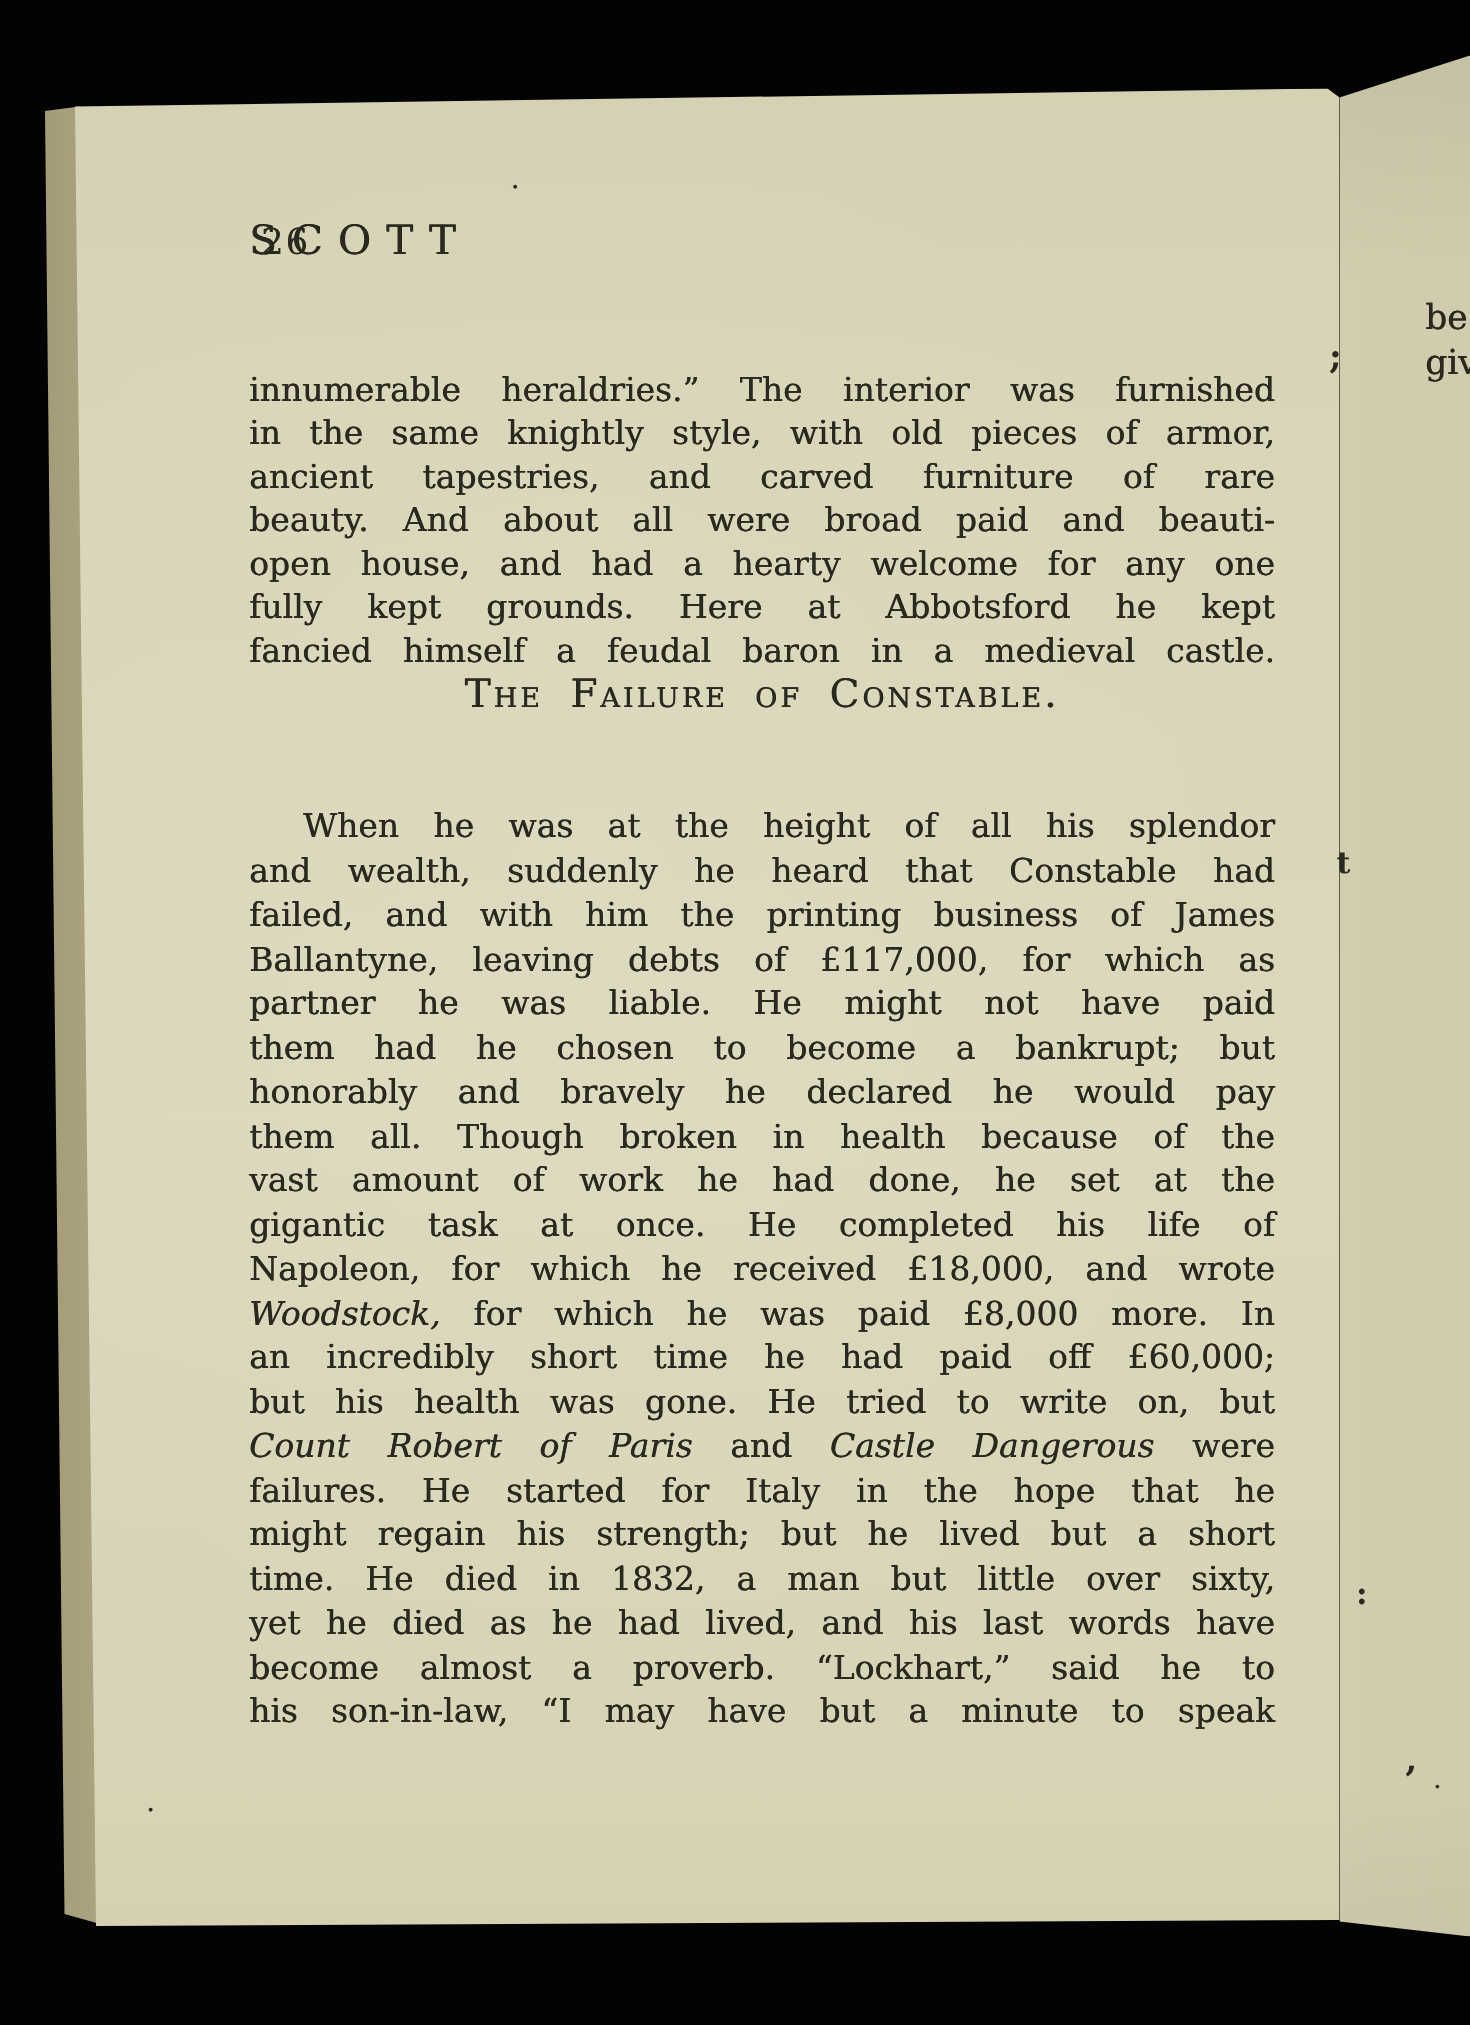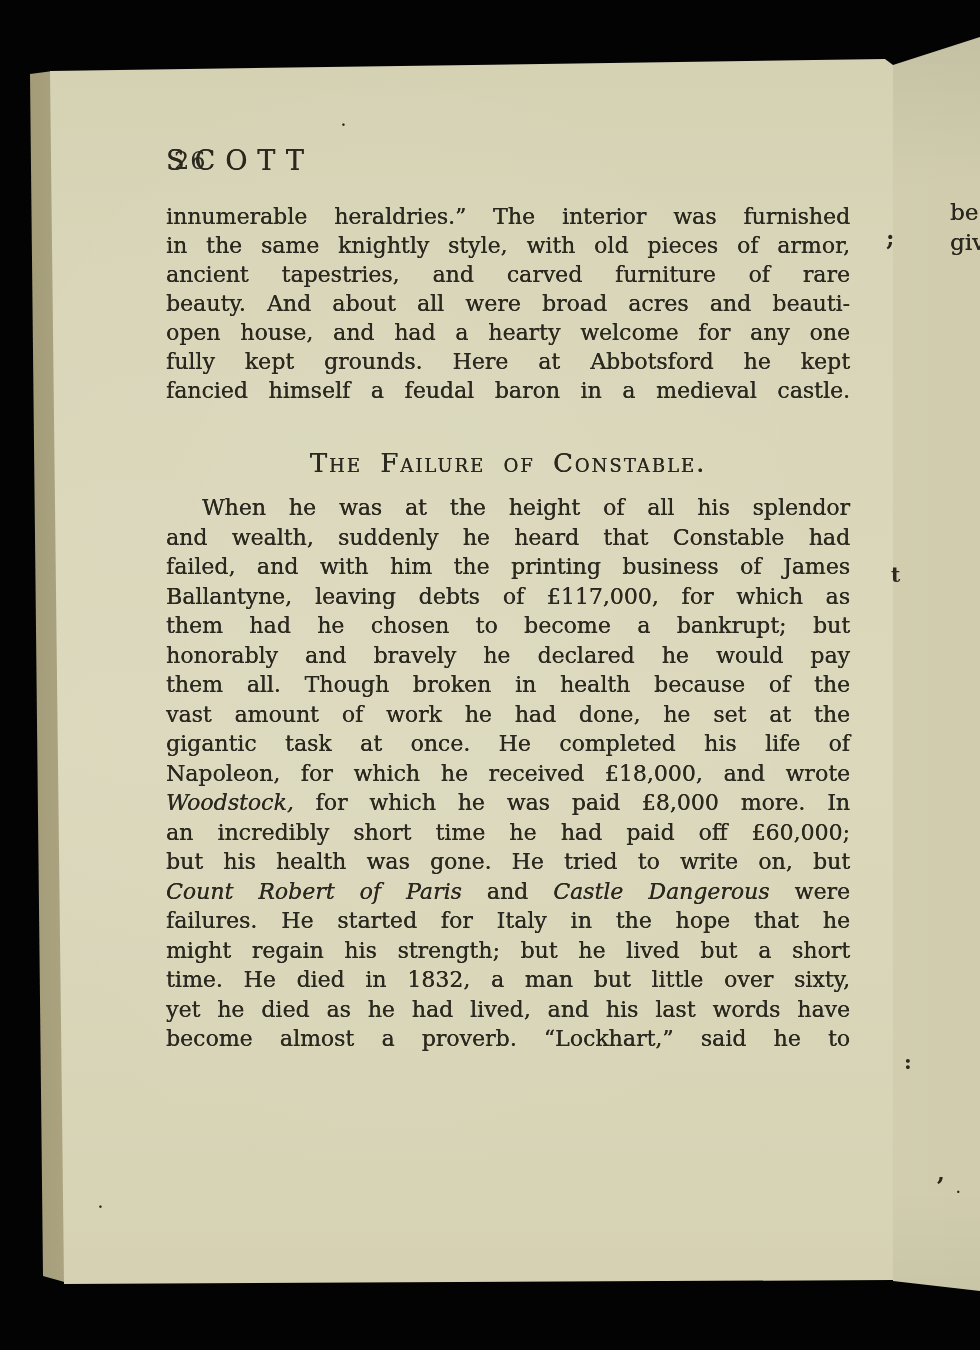--- a/index.html
+++ b/index.html
@@ -49,21 +49,21 @@
   .page-number{
     position:absolute;left:8px;top:2px;
     font-size:24px;line-height:1;letter-spacing:1px;
   }
   .running-title{
     display:block;
     font-size:27px;line-height:1;letter-spacing:10px;
     text-shadow:0.3px 0.3px 0 currentColor;
   }
 
-  .para{position:absolute;left:0;width:684px;}
+  .para{position:absolute;left:0;width:684px;margin-top:44px;}
   .para-1{top:202px;}
   .para-2{top:493px;}
   .para-1 .tline{line-height:29px;}
   .para-2 .tline{line-height:29.5px;}
   .tline{
     font-size:22px;
     text-align:justify;
     text-align-last:justify;
     text-shadow:0.25px 0.25px 0 currentColor;
   }
@@ -102,48 +102,50 @@
 
       <div class="header-row">
         <span class="page-number">26</span>
         <span class="running-title">SCOTT</span>
       </div>
 
       <div class="para para-1">
           <div class="tline">innumerable heraldries.” The interior was furnished</div>
           <div class="tline">in the same knightly style, with old pieces of armor,</div>
           <div class="tline">ancient tapestries, and carved furniture of rare</div>
-          <div class="tline">beauty. And about all were broad acres and beauti-</div>
+          <div class="tline">beauty. And about all were broad paid and beauti-</div>
           <div class="tline">open house, and had a hearty welcome for any one</div>
           <div class="tline">fully kept grounds. Here at Abbotsford he kept</div>
           <div class="tline">fancied himself a feudal baron in a medieval castle.</div>
         </div>
 
       <h2 class="section-heading">The Failure of Constable.</h2>
 
       <div class="para para-2">
           <div class="tline">When he was at the height of all his splendor</div>
           <div class="tline">and wealth, suddenly he heard that Constable had</div>
           <div class="tline">failed, and with him the printing business of James</div>
           <div class="tline">Ballantyne, leaving debts of £117,000, for which as</div>
+          <div class="tline">partner he was liable. He might not have paid</div>
           <div class="tline">them had he chosen to become a bankrupt; but</div>
           <div class="tline">honorably and bravely he declared he would pay</div>
           <div class="tline">them all. Though broken in health because of the</div>
           <div class="tline">vast amount of work he had done, he set at the</div>
           <div class="tline">gigantic task at once. He completed his life of</div>
           <div class="tline">Napoleon, for which he received £18,000, and wrote</div>
           <div class="tline"><i>Woodstock,</i> for which he was paid £8,000 more. In</div>
           <div class="tline">an incredibly short time he had paid off £60,000;</div>
           <div class="tline">but his health was gone. He tried to write on, but</div>
           <div class="tline"><i>Count Robert of Paris</i> and <i>Castle Dangerous</i> were</div>
           <div class="tline">failures. He started for Italy in the hope that he</div>
           <div class="tline">might regain his strength; but he lived but a short</div>
           <div class="tline">time. He died in 1832, a man but little over sixty,</div>
           <div class="tline">yet he died as he had lived, and his last words have</div>
           <div class="tline">become almost a proverb. “Lockhart,” said he to</div>
+          <div class="tline">his son-in-law, “I may have but a minute to speak</div>
         </div>
 
     </div>
   </div>
 
   <div class="next-page"></div>
 
   <div class="next-page-fragment">
       <div class="tline">be</div>
       <div class="tline">giv</div>

